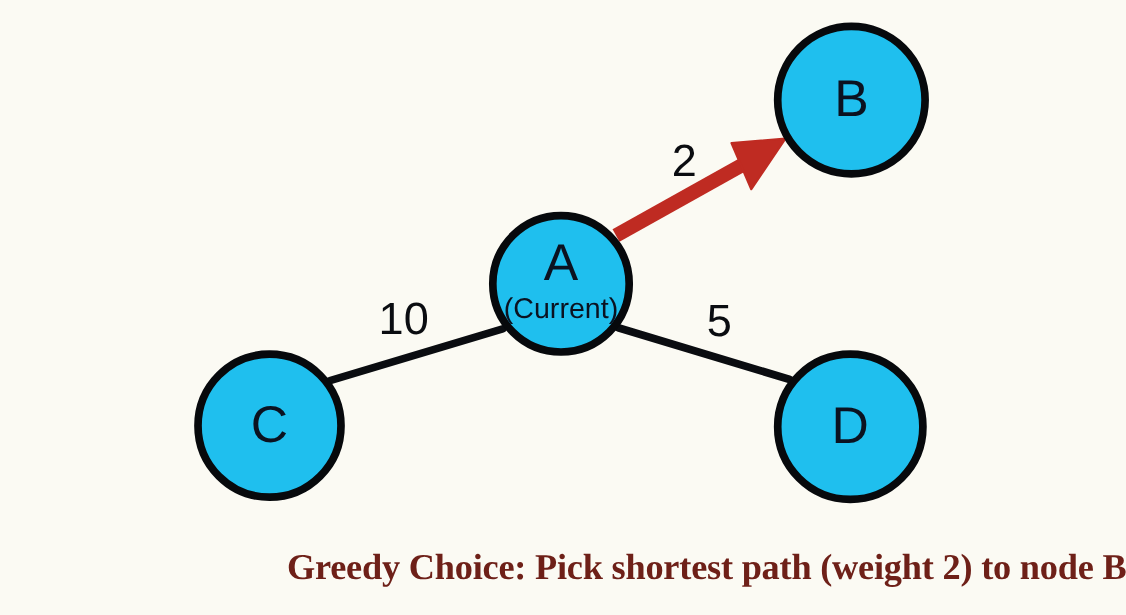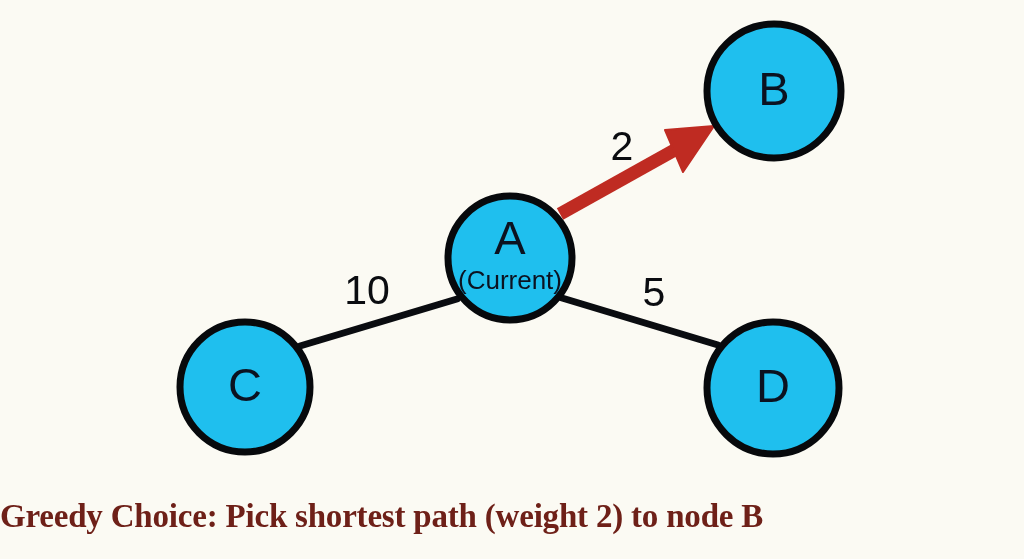--- a/index.html
+++ b/index.html
@@ -73,21 +73,21 @@
     font-size: 41px;
     font-weight: 400;
     text-anchor: middle;
     dominant-baseline: middle;
   }
   #caption {
     position: absolute;
     left: 0;
     top: 498px;
     width: 1024px;
-    text-align: left;
+    text-align: right;
     color: #6e2018;
     font-family: "Liberation Serif", serif;
     font-size: 33px;
     font-weight: 700;
     letter-spacing: -0.2px;
     white-space: nowrap;
   }
 </style>
 </head>
 <body>

